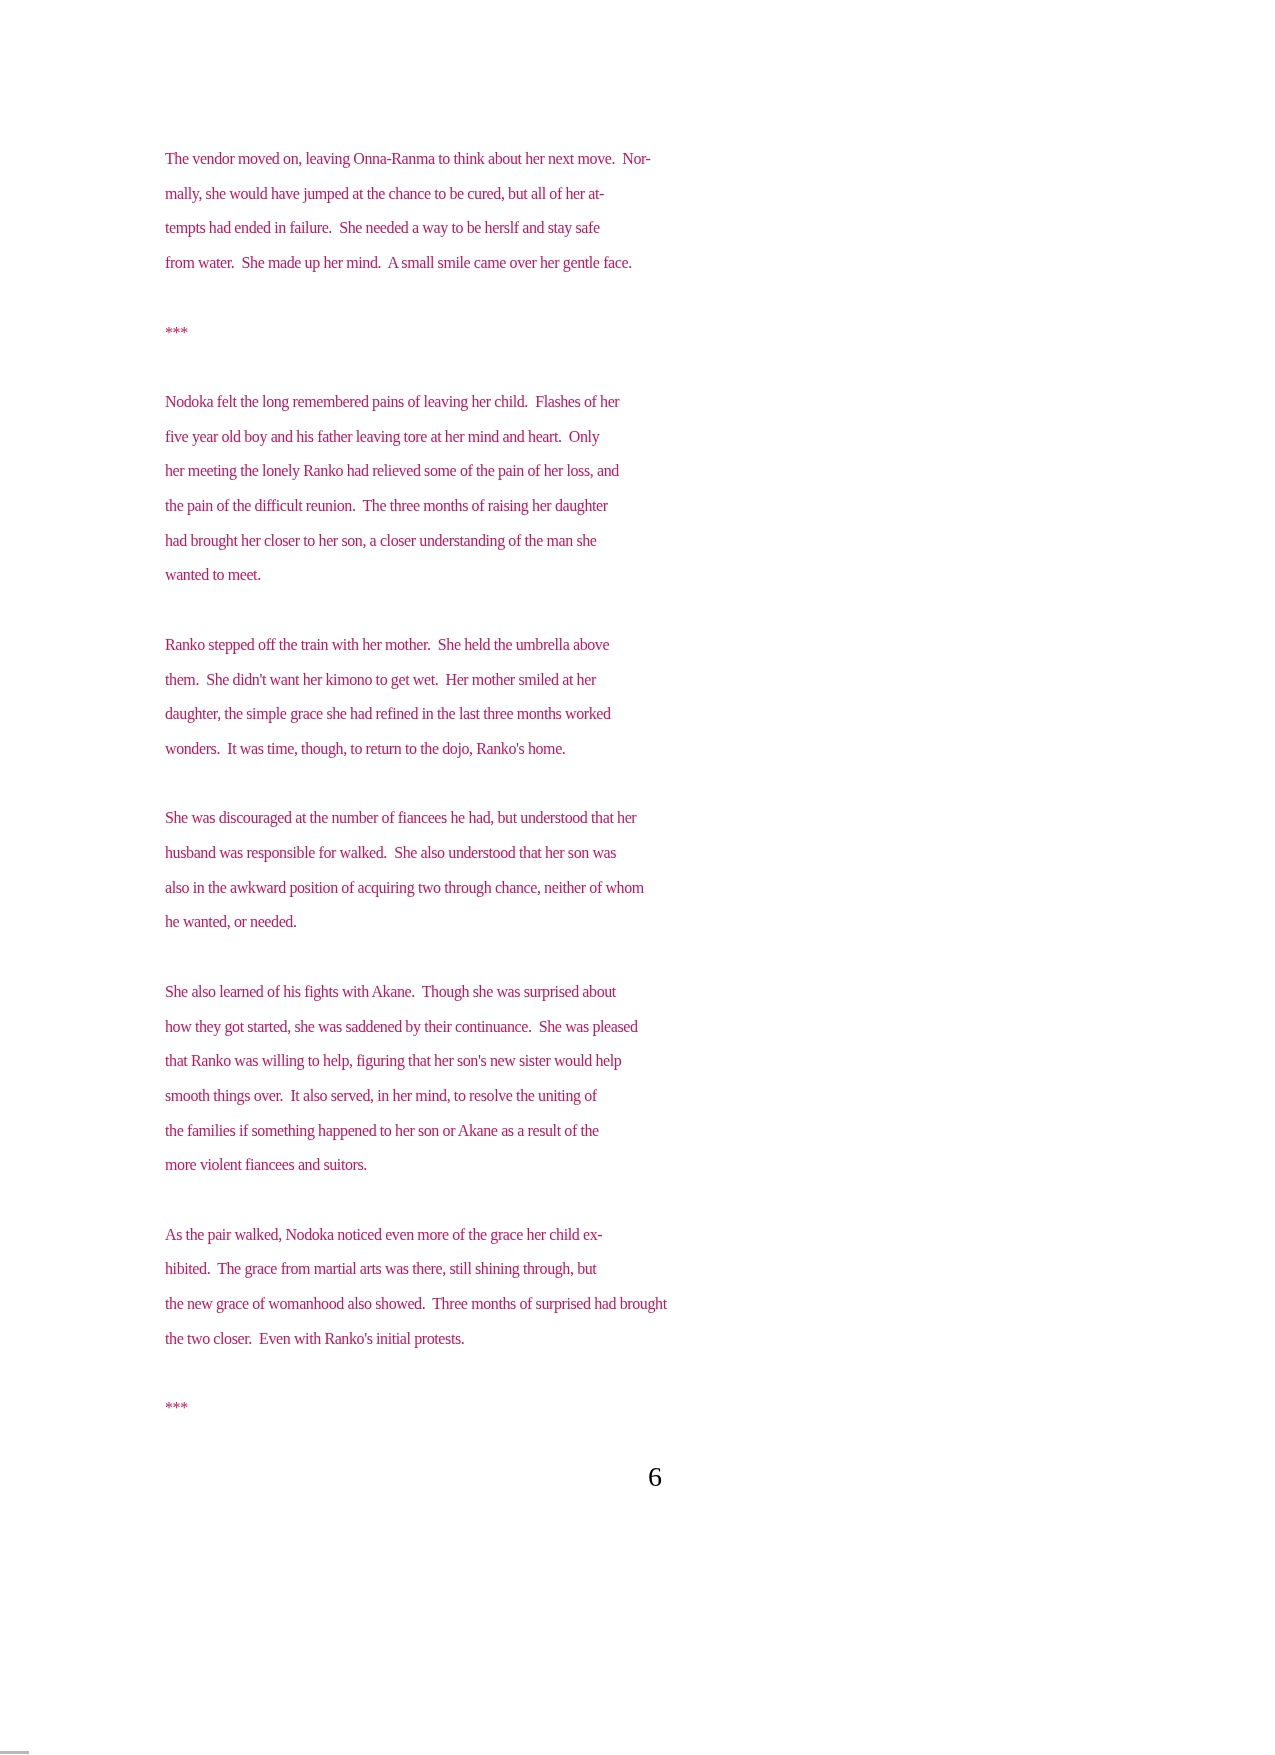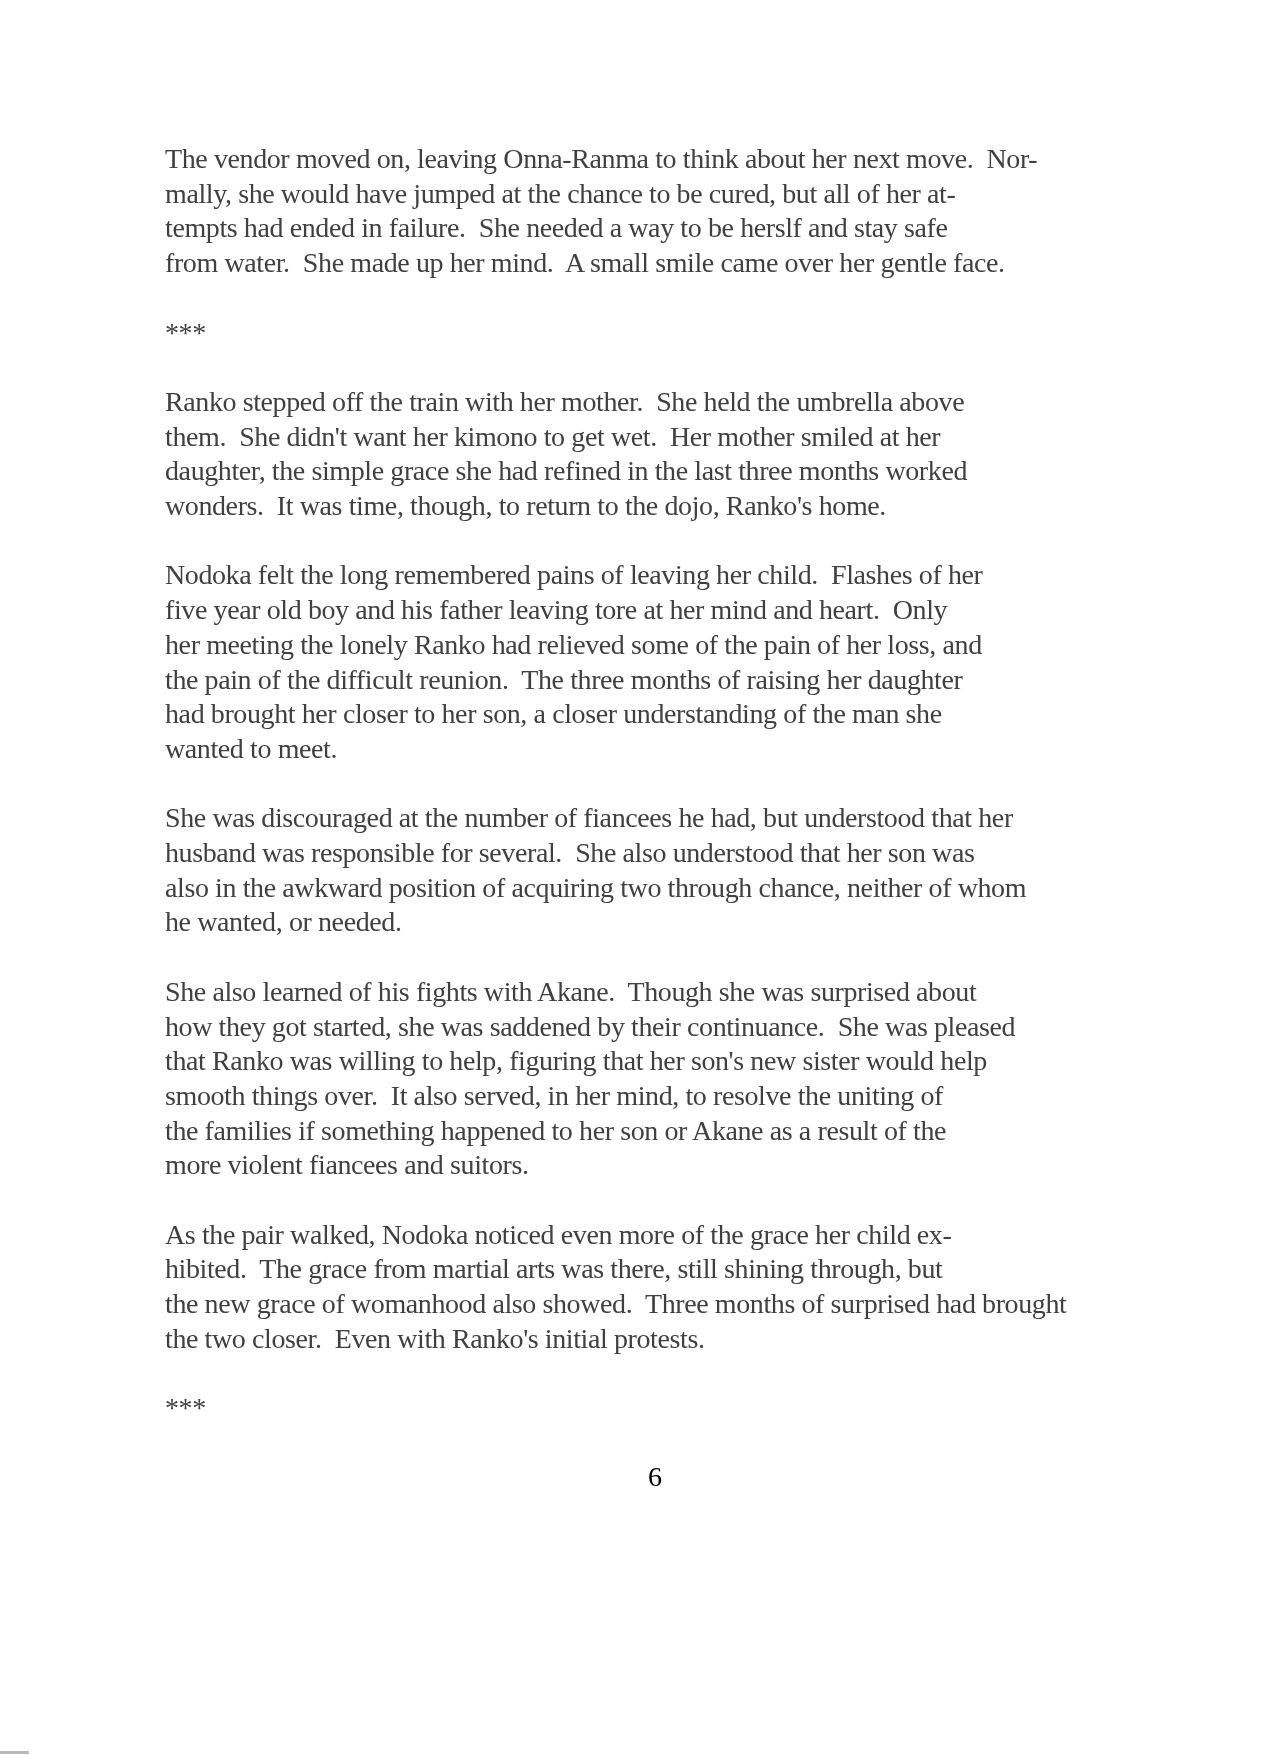--- a/index.html
+++ b/index.html
@@ -21,24 +21,24 @@
     height: 1755px;
     background: #ffffff;
     color: #000000;
     font-family: "Liberation Serif", "DejaVu Serif", serif;
   }
   .body-text {
     position: absolute;
     left: 165px;
     top: 142px;
     width: 1010px;
-    font-size: 28px;
+    font-size: 16px;
     line-height: 34.7px;
     letter-spacing: -0.4px;
-    color: #404040;
+    color: #be185d;
   }
   .block {
     white-space: pre;           
     margin: 0 0 34.7px 0;       
   }
   .separator {
     white-space: pre;
     margin: 0 0 34.7px 0;
   }
   .page-number {
@@ -64,32 +64,32 @@
 <body>
 
 <div class="page">
 
   <main class="body-text">
     <div class="block">The vendor moved on, leaving Onna-Ranma to think about her next move.  Nor-
 mally, she would have jumped at the chance to be cured, but all of her at-
 tempts had ended in failure.  She needed a way to be herslf and stay safe
 from water.  She made up her mind.  A small smile came over her gentle face.</div>
     <div class="separator">***</div>
-    <div class="block">Ranko stepped off the train with her mother.  She held the umbrella above
-them.  She didn't want her kimono to get wet.  Her mother smiled at her
-daughter, the simple grace she had refined in the last three months worked
-wonders.  It was time, though, to return to the dojo, Ranko's home.</div>
     <div class="block">Nodoka felt the long remembered pains of leaving her child.  Flashes of her
 five year old boy and his father leaving tore at her mind and heart.  Only
 her meeting the lonely Ranko had relieved some of the pain of her loss, and
 the pain of the difficult reunion.  The three months of raising her daughter
 had brought her closer to her son, a closer understanding of the man she
 wanted to meet.</div>
+    <div class="block">Ranko stepped off the train with her mother.  She held the umbrella above
+them.  She didn't want her kimono to get wet.  Her mother smiled at her
+daughter, the simple grace she had refined in the last three months worked
+wonders.  It was time, though, to return to the dojo, Ranko's home.</div>
     <div class="block">She was discouraged at the number of fiancees he had, but understood that her
-husband was responsible for several.  She also understood that her son was
+husband was responsible for walked.  She also understood that her son was
 also in the awkward position of acquiring two through chance, neither of whom
 he wanted, or needed.</div>
     <div class="block">She also learned of his fights with Akane.  Though she was surprised about
 how they got started, she was saddened by their continuance.  She was pleased
 that Ranko was willing to help, figuring that her son's new sister would help
 smooth things over.  It also served, in her mind, to resolve the uniting of
 the families if something happened to her son or Akane as a result of the
 more violent fiancees and suitors.</div>
     <div class="block">As the pair walked, Nodoka noticed even more of the grace her child ex-
 hibited.  The grace from martial arts was there, still shining through, but

